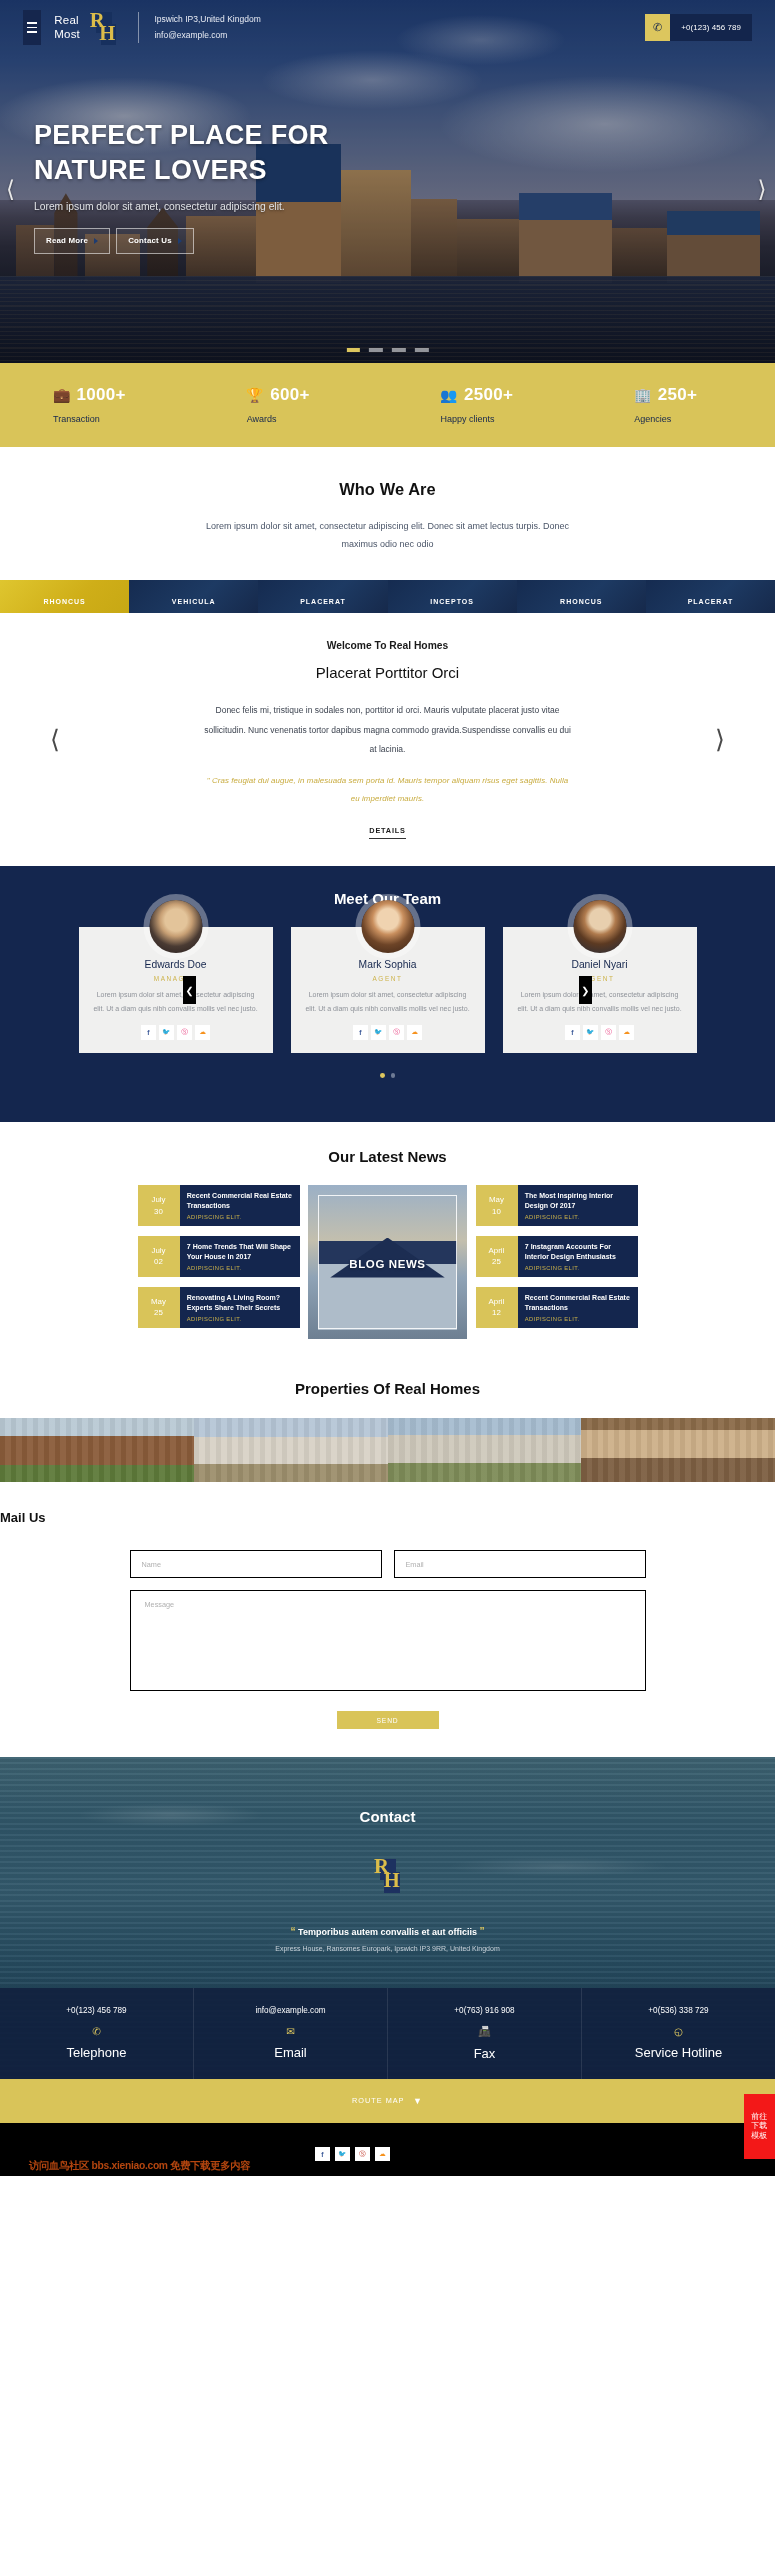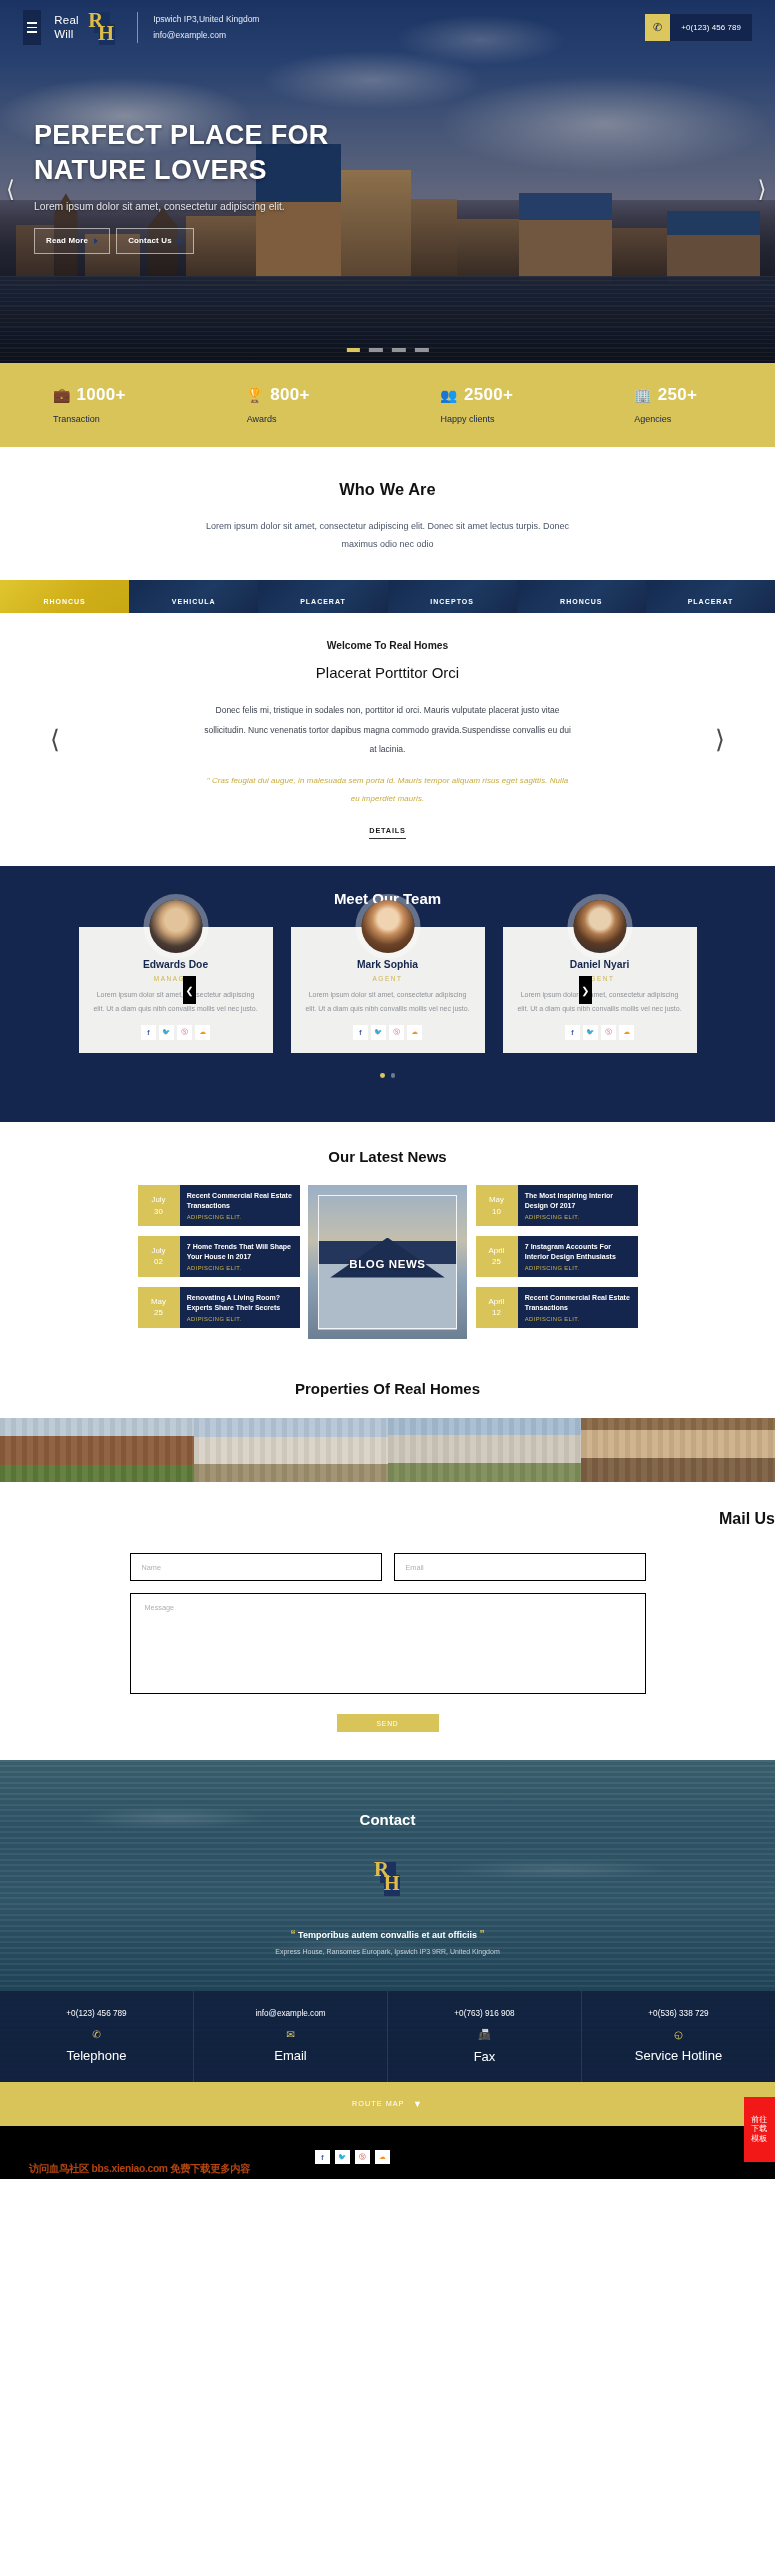--- a/index.html
+++ b/index.html
@@ -133,21 +133,21 @@
   .team-h { text-align:center; color:#fff; font-size: 15px; font-weight:700; }
   .team-row { margin-top: 20.6px; display:flex; justify-content:center; gap: 18px; position:relative; }
   .tcard { width: 194px; background:#f0f0ef; padding: 31.5px 13.3px 13.3px; text-align:center; position:relative; }
   .tav {
     position:absolute; top:-27px; left:50%; transform:translateX(-50%);
     width: 53px; height: 53px; border-radius:50%; overflow:hidden; box-shadow: 0 0 0 6px rgba(255,255,255,.35);
   }
   .tav-a { background: radial-gradient(circle at 50% 38%, #e3c49a 0 26%, #c79f74 38%, #4a3b33 62%, #20191a 100%); }
   .tav-b { background: radial-gradient(circle at 50% 36%, #f0d3b0 0 24%, #c98f5e 36%, #6d4427 60%, #3a2316 100%); }
   .tav-c { background: radial-gradient(circle at 50% 36%, #e8cfae 0 24%, #b07b4e 36%, #5c3a22 58%, #1e2a3d 100%); }
-  .tname { color:#15264d; font-size: 10.3px; font-weight:700; }
+  .tname { color:#15264d; font-size: 10.3px; font-weight:400; }
   .trole { color:#cdb34a; font-size: 6.4px; letter-spacing: 1.6px; margin-top: 4.8px; }
   .tdesc { color:#8e9299; font-size: 7px; line-height: 14.5px; margin-top: 6px; }
   .tsoc { margin-top: 8.5px; display:flex; justify-content:center; gap: 3.6px; }
   .tsoc i { width: 14.5px; height: 14.5px; background:#fff; display:flex; align-items:center; justify-content:center; font-size: 6.7px; font-style:normal; cursor:pointer;}
   .tsoc .fb { color:#3b5998; font-weight:700;} .tsoc .tw { color:#4fc3f7;} .tsoc .dr { color:#ea4c89;} .tsoc .rs { color:#f6921e;}
   .team-nav { position:absolute; top: 50%; transform: translateY(-50%); width: 13.3px; height: 28px; background:#000;
               color:#fff; display:flex; align-items:center; justify-content:center; font-size: 9.7px; cursor:pointer; z-index:5;}
   .tn-l { left: 183px; } .tn-r { right: 183px; }
   .team-dots { margin-top: 20.6px; display:flex; justify-content:center; gap: 6px; }
   .team-dots i { width: 4.8px; height: 4.8px; border-radius:50%; background:#6d7a94; display:block; cursor:pointer;}
@@ -181,21 +181,21 @@
   .prop { height: 64px; flex:1; position:relative; overflow:hidden; cursor:pointer;}
   .p1 { background: linear-gradient(180deg,#b9c9d4 0 28%, #8a5c3a 28% 74%, #5e7a3a 74% 100%); }
   .p2 { background: linear-gradient(180deg,#b6c6d6 0 30%, #d8d2c6 30% 72%, #9d8f6d 72% 100%); }
   .p3 { background: linear-gradient(180deg,#a7bdd0 0 26%, #cfc9bc 26% 70%, #7e8c58 70% 100%); }
   .p4 { background: linear-gradient(180deg,#8b6b49 0 18%, #cdb089 18% 62%, #7d5f42 62% 100%); }
   .prop::after { content:""; position:absolute; inset:0;
     background: repeating-linear-gradient(90deg, rgba(0,0,0,.05) 0 5.5px, rgba(255,255,255,.05) 5.5px 11px); }
 
   
   .sec-mail { background:#fff; padding: 28px 0 28px; }
-  .mail-h { text-align:right; font-size: 16px; font-weight:700; color:#111; }
+  .mail-h { text-align:left; font-size: 13px; font-weight:700; color:#111; }
   .mail-form { width: 516px; margin: 25.4px auto 0; }
   .mrow { display:flex; gap: 12px; }
   .fld { border: 1.2px solid #000; height: 28px; padding: 0 11px; font-size: 7.3px; color:#111; font-family:"Liberation Sans",sans-serif; background:#fff;}
   .fld::placeholder { color:#b0b0b0; }
   .fld.half { flex:1; }
   .fld.area { width: 100%; height: 101px; padding-top: 8.5px; margin-top: 12px; resize:none;padding-left:14px; }
   .sendwrap { text-align:center; margin-top: 18px; }
   .sendbtn { background:#d9c459; color:#fff; border:none; width: 102px; height: 18px;
              font-size: 6.7px; letter-spacing:0.8px; cursor:pointer; font-family:"Liberation Sans",sans-serif;}
 
@@ -275,21 +275,21 @@
 
     <div class="topbar">
       <div class="burger">
         <span></span>
           <span></span>
           <span></span>
       </div>
       <div class="brand">
         <div>
           <div class="brand-txt">Real</div>
-          <div class="brand-txt">Will</div>
+          <div class="brand-txt">Most</div>
         </div>
         <div class="brand-mark">
           <span class="sq sq1"></span>
             <span class="sq sq2"></span>
           <span class="r">R</span>
           <span class="h">H</span>
         </div>
       </div>
       <div class="vdiv"></div>
       <div>
@@ -330,21 +330,21 @@
     <div class="stat">
       <div class="stat-top">
         <span class="stat-ic">💼</span>
         <span class="stat-num">1000+</span>
       </div>
       <div class="stat-lbl">Transaction</div>
     </div>
     <div class="stat">
       <div class="stat-top">
         <span class="stat-ic">🏆</span>
-        <span class="stat-num">800+</span>
+        <span class="stat-num">600+</span>
       </div>
       <div class="stat-lbl">Awards</div>
     </div>
     <div class="stat">
       <div class="stat-top">
         <span class="stat-ic">👥</span>
         <span class="stat-num">2500+</span>
       </div>
       <div class="stat-lbl">Happy clients</div>
     </div>

